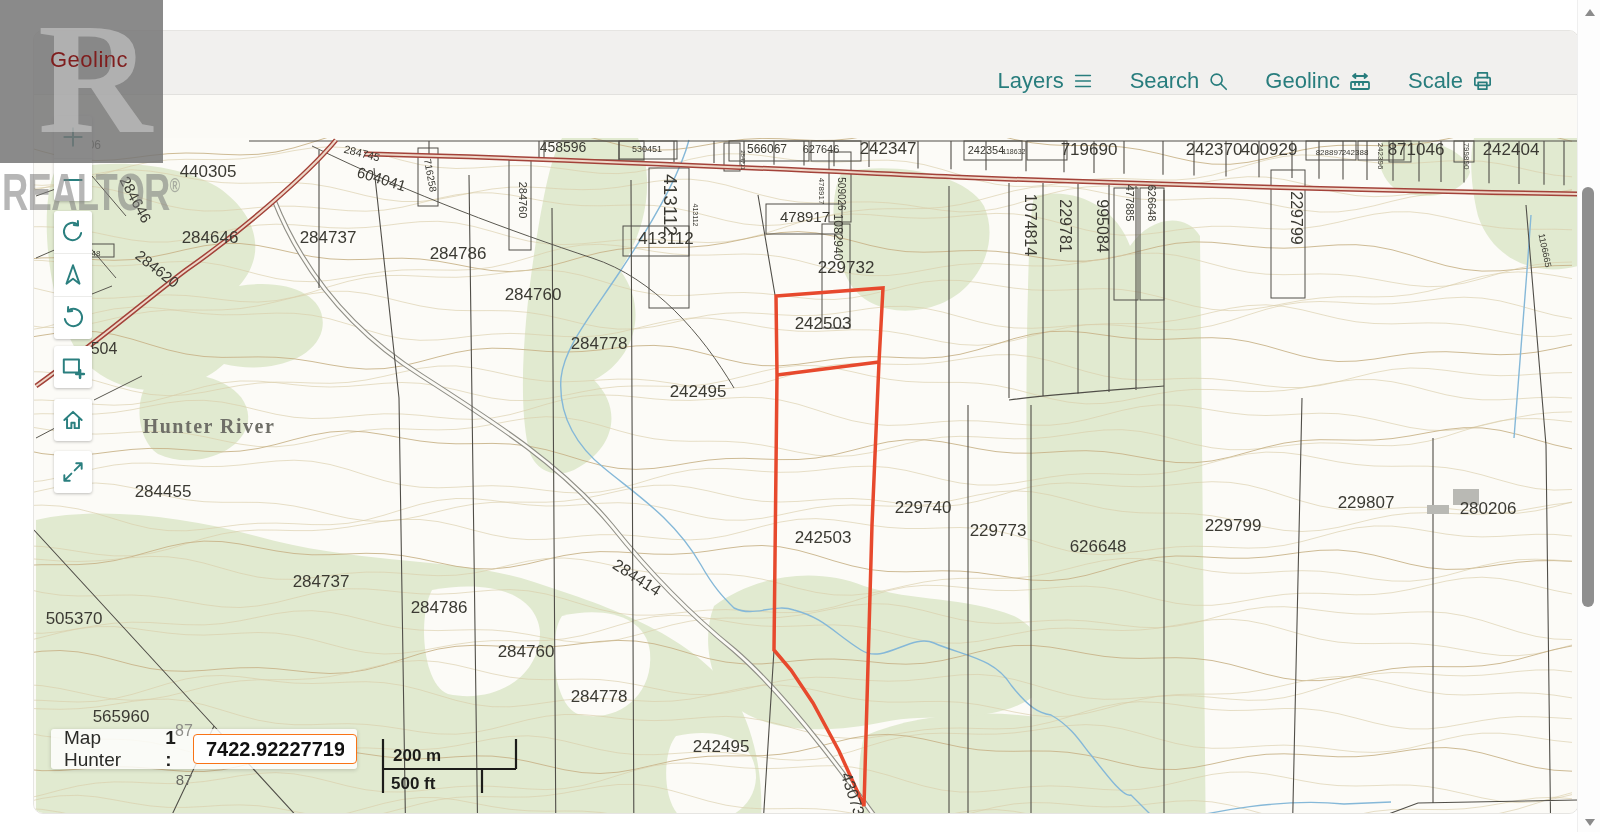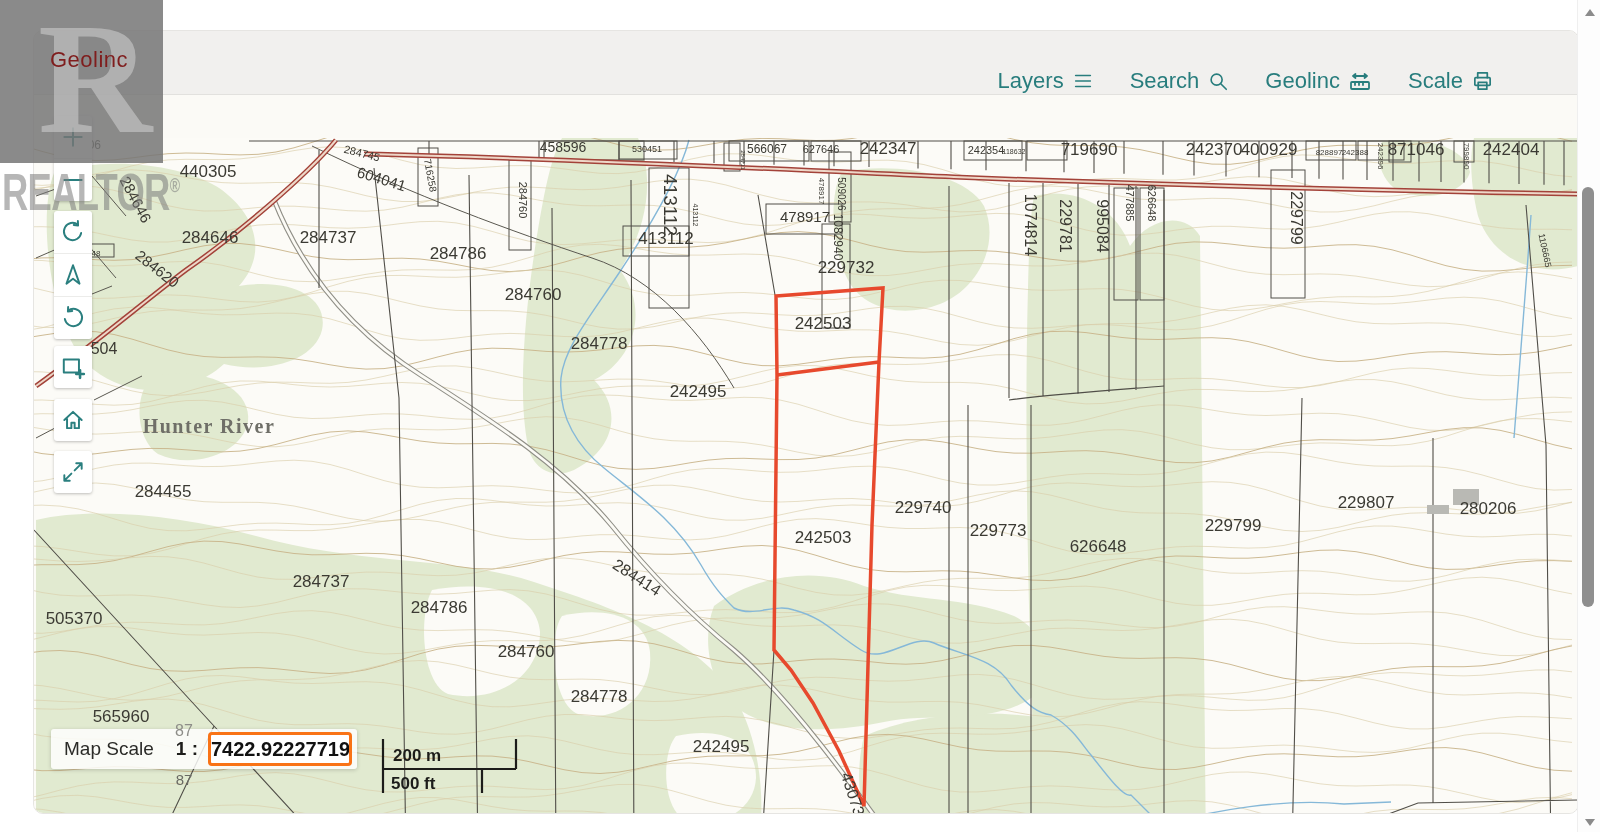--- a/index.html
+++ b/index.html
@@ -21,23 +21,23 @@
   .tb-btn + .tb-btn{border-top:1px solid #ececea;}
   .tb-btn svg{stroke:#2a7f7f;fill:none;stroke-width:1.8;stroke-linecap:round;stroke-linejoin:round;}
   
   .scale-panel{position:absolute;left:17px;top:698px;width:306px;height:40px;z-index:10;
                background:rgba(255,255,255,.82);border-radius:3px;box-shadow:0 1px 4px rgba(0,0,0,.18);
                display:flex;align-items:center;padding:0 0 0 13px;box-sizing:border-box;}
   .scale-panel .lab{font-size:19px;color:#2b2b28;}
   .scale-panel .pre{font-size:19px;font-weight:bold;color:#1d1d1b;margin-left:22px;}
   .ghost87{position:absolute;left:124px;top:-7px;font-size:16px;color:#8d8d88;z-index:0;}
   .scale-input{position:relative;z-index:1;margin-left:10px;width:138px;height:28px;
-               border:3px solid #f97316;border-radius:4px;background:#fff;
+               border:1px solid #f97316;border-radius:4px;background:#fff;
                font-family:"Liberation Sans",sans-serif;font-size:20px;font-weight:bold;color:#111;
-               padding:0 0;}
+               padding:0 12px;}
   .scalebar{position:absolute;left:345px;top:700px;z-index:10;}
   .scalebar text{font-size:17px;font-weight:bold;fill:#1c1c1a;font-family:"Liberation Sans",sans-serif;}
   .scalebar path{stroke:#1c1c1a;stroke-width:2.2;fill:none;}
   
   .wm-block{position:absolute;left:0;top:0;width:163px;height:163px;
             background:rgba(118,118,118,.85);z-index:30;pointer-events:none;}
   .wm-block span{position:absolute;left:38px;top:-12px;font-family:"Liberation Serif",serif;
                  font-size:158px;font-weight:bold;color:rgba(210,210,210,.55);}
   .wm-text{position:absolute;left:2px;top:162px;z-index:30;pointer-events:none;
            font-size:52px;font-weight:bold;color:rgba(122,122,122,.55);
@@ -352,21 +352,21 @@
   </div>
   <div class="tb" style="top:420px;">
     <div class="tb-btn">
       <svg width="26" height="26" viewBox="0 0 24 24">
         <path d="M15 4 H20 V9 M20 4 L13.5 10.5 M9 20 H4 V15 M4 20 L10.5 13.5"></path>
         </svg>
       </div>
   </div>
 
   <div class="scale-panel">
-    <span class="lab">Map Scale</span>
+    <span class="lab">Map Hunter</span>
     <span class="pre">1 :</span>
     <span class="ghost87">87</span>
     <input class="scale-input" type="text" value="7422.92227719" style="">
   </div>
 
   <svg class="scalebar" width="150" height="80">
     <path d="M4 8 V62 M4 38 H137 M137 8 V38 M103 38 V62"></path>
     <text x="14" y="30">200 m</text>
     <text x="12" y="58">500 ft</text>
   </svg>

